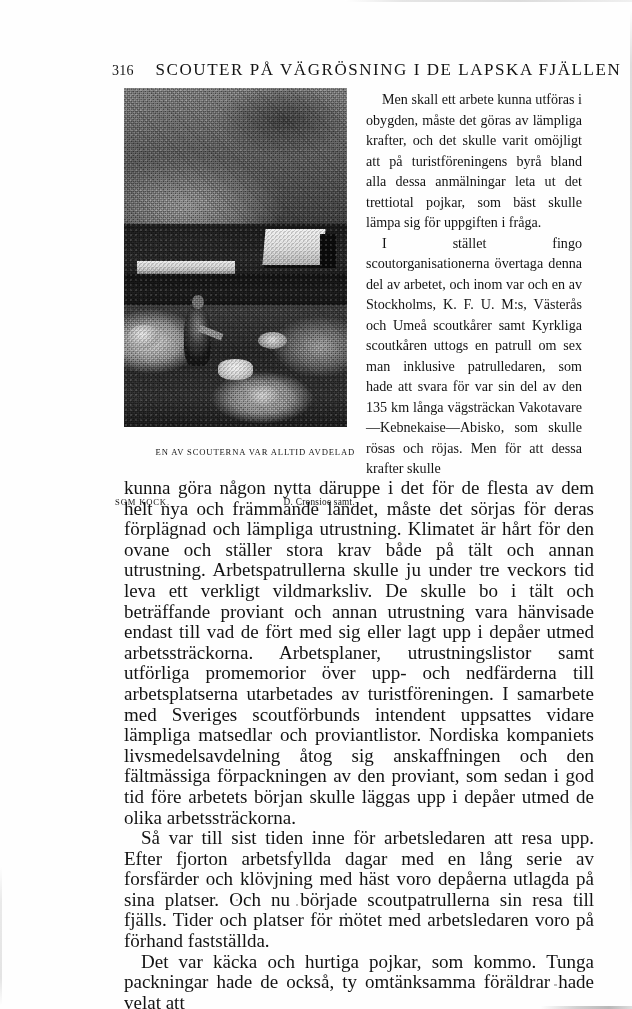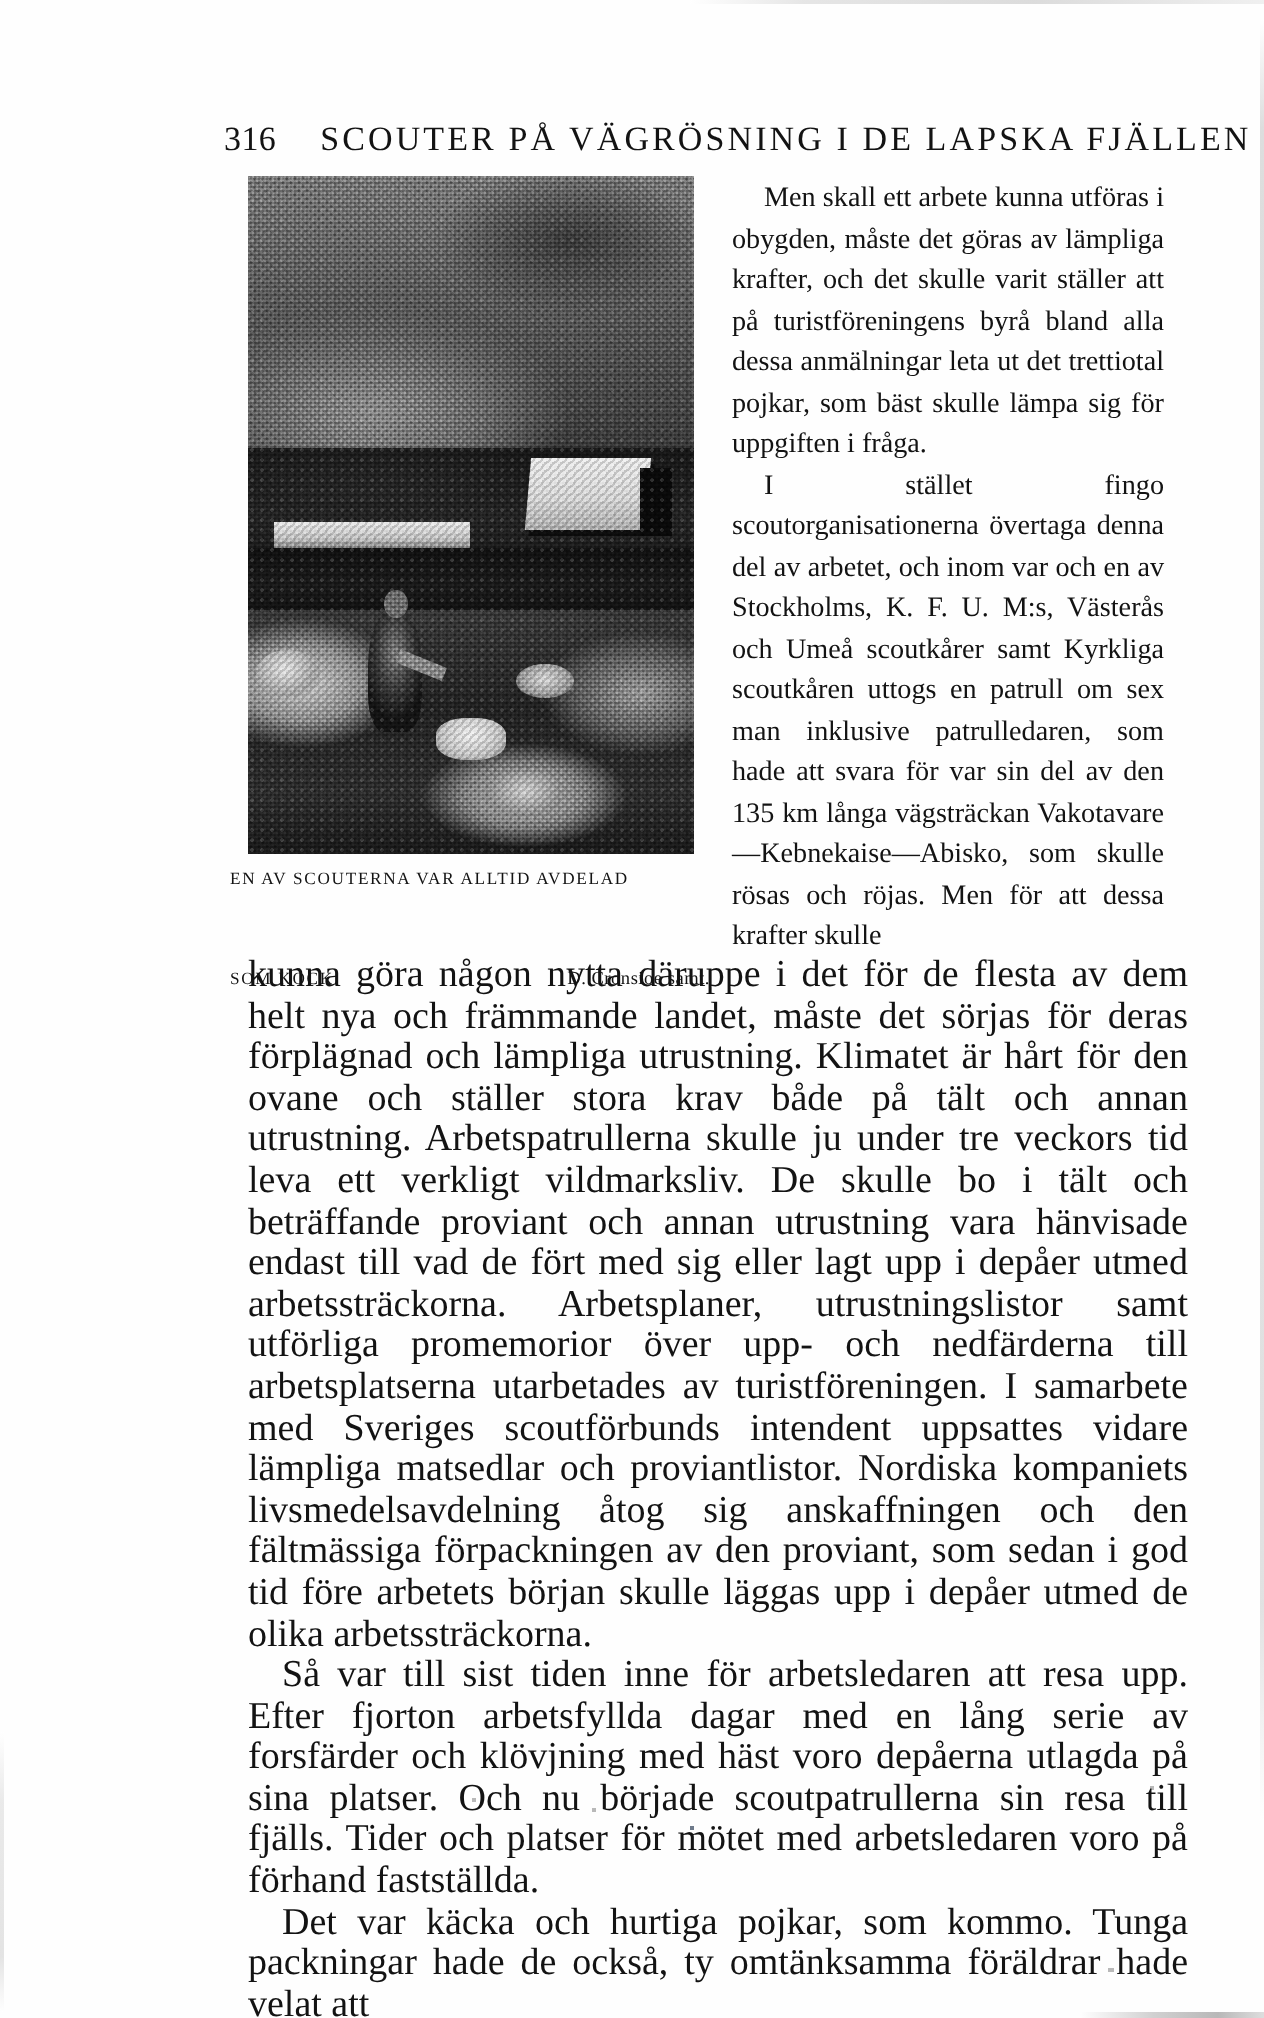--- a/index.html
+++ b/index.html
@@ -46,21 +46,21 @@
 
   
   .runhead {
     position: absolute;
     top: 60px;
     left: 112px;
     width: 470px;
     white-space: nowrap;
   }
   .runhead .folio {
-    font-size: 17px;
+    font-size: 14px;
     letter-spacing: .2px;
     vertical-align: baseline;
   }
   .runhead .title {
     font-size: 17px;
     letter-spacing: 1.55px;
     margin-left: 22px;
     vertical-align: baseline;
   }
 
@@ -166,25 +166,26 @@
       repeating-radial-gradient(circle at 0 0, rgba(0,0,0,.22) 0 1px, rgba(255,255,255,0) 1px 3px),
       repeating-radial-gradient(circle at 2px 2px, rgba(255,255,255,.2) 0 1px, rgba(0,0,0,0) 1px 4px);
     background-size: 4px 4px, 5px 5px;
     opacity: .75;
   }
 
   
   .caption {
     position: absolute;
     left: 115px;
-    top: 432px;
+    top: 445px;
     width: 240px;
     font-size: 8.6px;
     letter-spacing: .85px;
     line-height: 14px;
+    text-align: right;
   }
   .caption .cap-line2 {
     display: flex;
     justify-content: space-between;
     align-items: baseline;
     margin-top: 36px;
   }
   .caption .credit {
     letter-spacing: .25px;
     font-size: 9.3px;
@@ -263,21 +264,21 @@
 
   <div class="caption">
     <span class="line">EN AV SCOUTERNA VAR ALLTID AVDELAD</span>
     <span class="cap-line2">
       <span>SOM KOCK.</span>
       <span class="credit">D. Cronsioe samt.</span>
     </span>
   </div>
 
   <div class="sidecol">
-    <p class="indent">Men skall ett arbete kunna utföras i obygden, måste det göras av lämpliga krafter, och det skulle varit ställer att på turistföreningens byrå bland alla dessa anmälningar leta ut det trettiotal pojkar, som bäst skulle lämpa sig för uppgiften i fråga.</p>
+    <p class="indent">Men skall ett arbete kunna utföras i obygden, måste det göras av lämpliga krafter, och det skulle varit omöjligt att på turistföreningens byrå bland alla dessa anmälningar leta ut det trettiotal pojkar, som bäst skulle lämpa sig för uppgiften i fråga.</p>
     <p class="indent">I stället fingo scoutorganisationerna övertaga denna del av arbetet, och inom var och en av Stockholms, K. F. U. M:s, Västerås och Umeå scoutkårer samt Kyrkliga scoutkåren uttogs en patrull om sex man inklusive patrulledaren, som hade att svara för var sin del av den 135 km långa vägsträckan Vakotavare—Kebnekaise—Abisko, som skulle rösas och röjas. Men för att dessa krafter skulle</p>
   </div>
 
   <div class="body">
     <p>kunna göra någon nytta däruppe i det för de flesta av dem helt nya och främmande landet, måste det sörjas för deras förplägnad och lämpliga utrustning. Klimatet är hårt för den ovane och ställer stora krav både på tält och annan utrustning. Arbetspatrullerna skulle ju under tre veckors tid leva ett verkligt vildmarksliv. De skulle bo i tält och beträffande proviant och annan utrustning vara hänvisade endast till vad de fört med sig eller lagt upp i depåer utmed arbetssträckorna. Arbetsplaner, utrustningslistor samt utförliga promemorior över upp- och nedfärderna till arbetsplatserna utarbetades av turistföreningen. I samarbete med Sveriges scoutförbunds intendent uppsattes vidare lämpliga matsedlar och proviantlistor. Nordiska kompaniets livsmedelsavdelning åtog sig anskaffningen och den fältmässiga förpackningen av den proviant, som sedan i god tid före arbetets början skulle läggas upp i depåer utmed de olika arbetssträckorna.</p>
     <p class="indent">Så var till sist tiden inne för arbetsledaren att resa upp. Efter fjorton arbetsfyllda dagar med en lång serie av forsfärder och klövjning med häst voro depåerna utlagda på sina platser. Och nu började scoutpatrullerna sin resa till fjälls. Tider och platser för mötet med arbetsledaren voro på förhand fastställda.</p>
     <p class="indent">Det var käcka och hurtiga pojkar, som kommo. Tunga packningar hade de också, ty omtänksamma föräldrar hade velat att</p>
   </div>
 
 </div>

